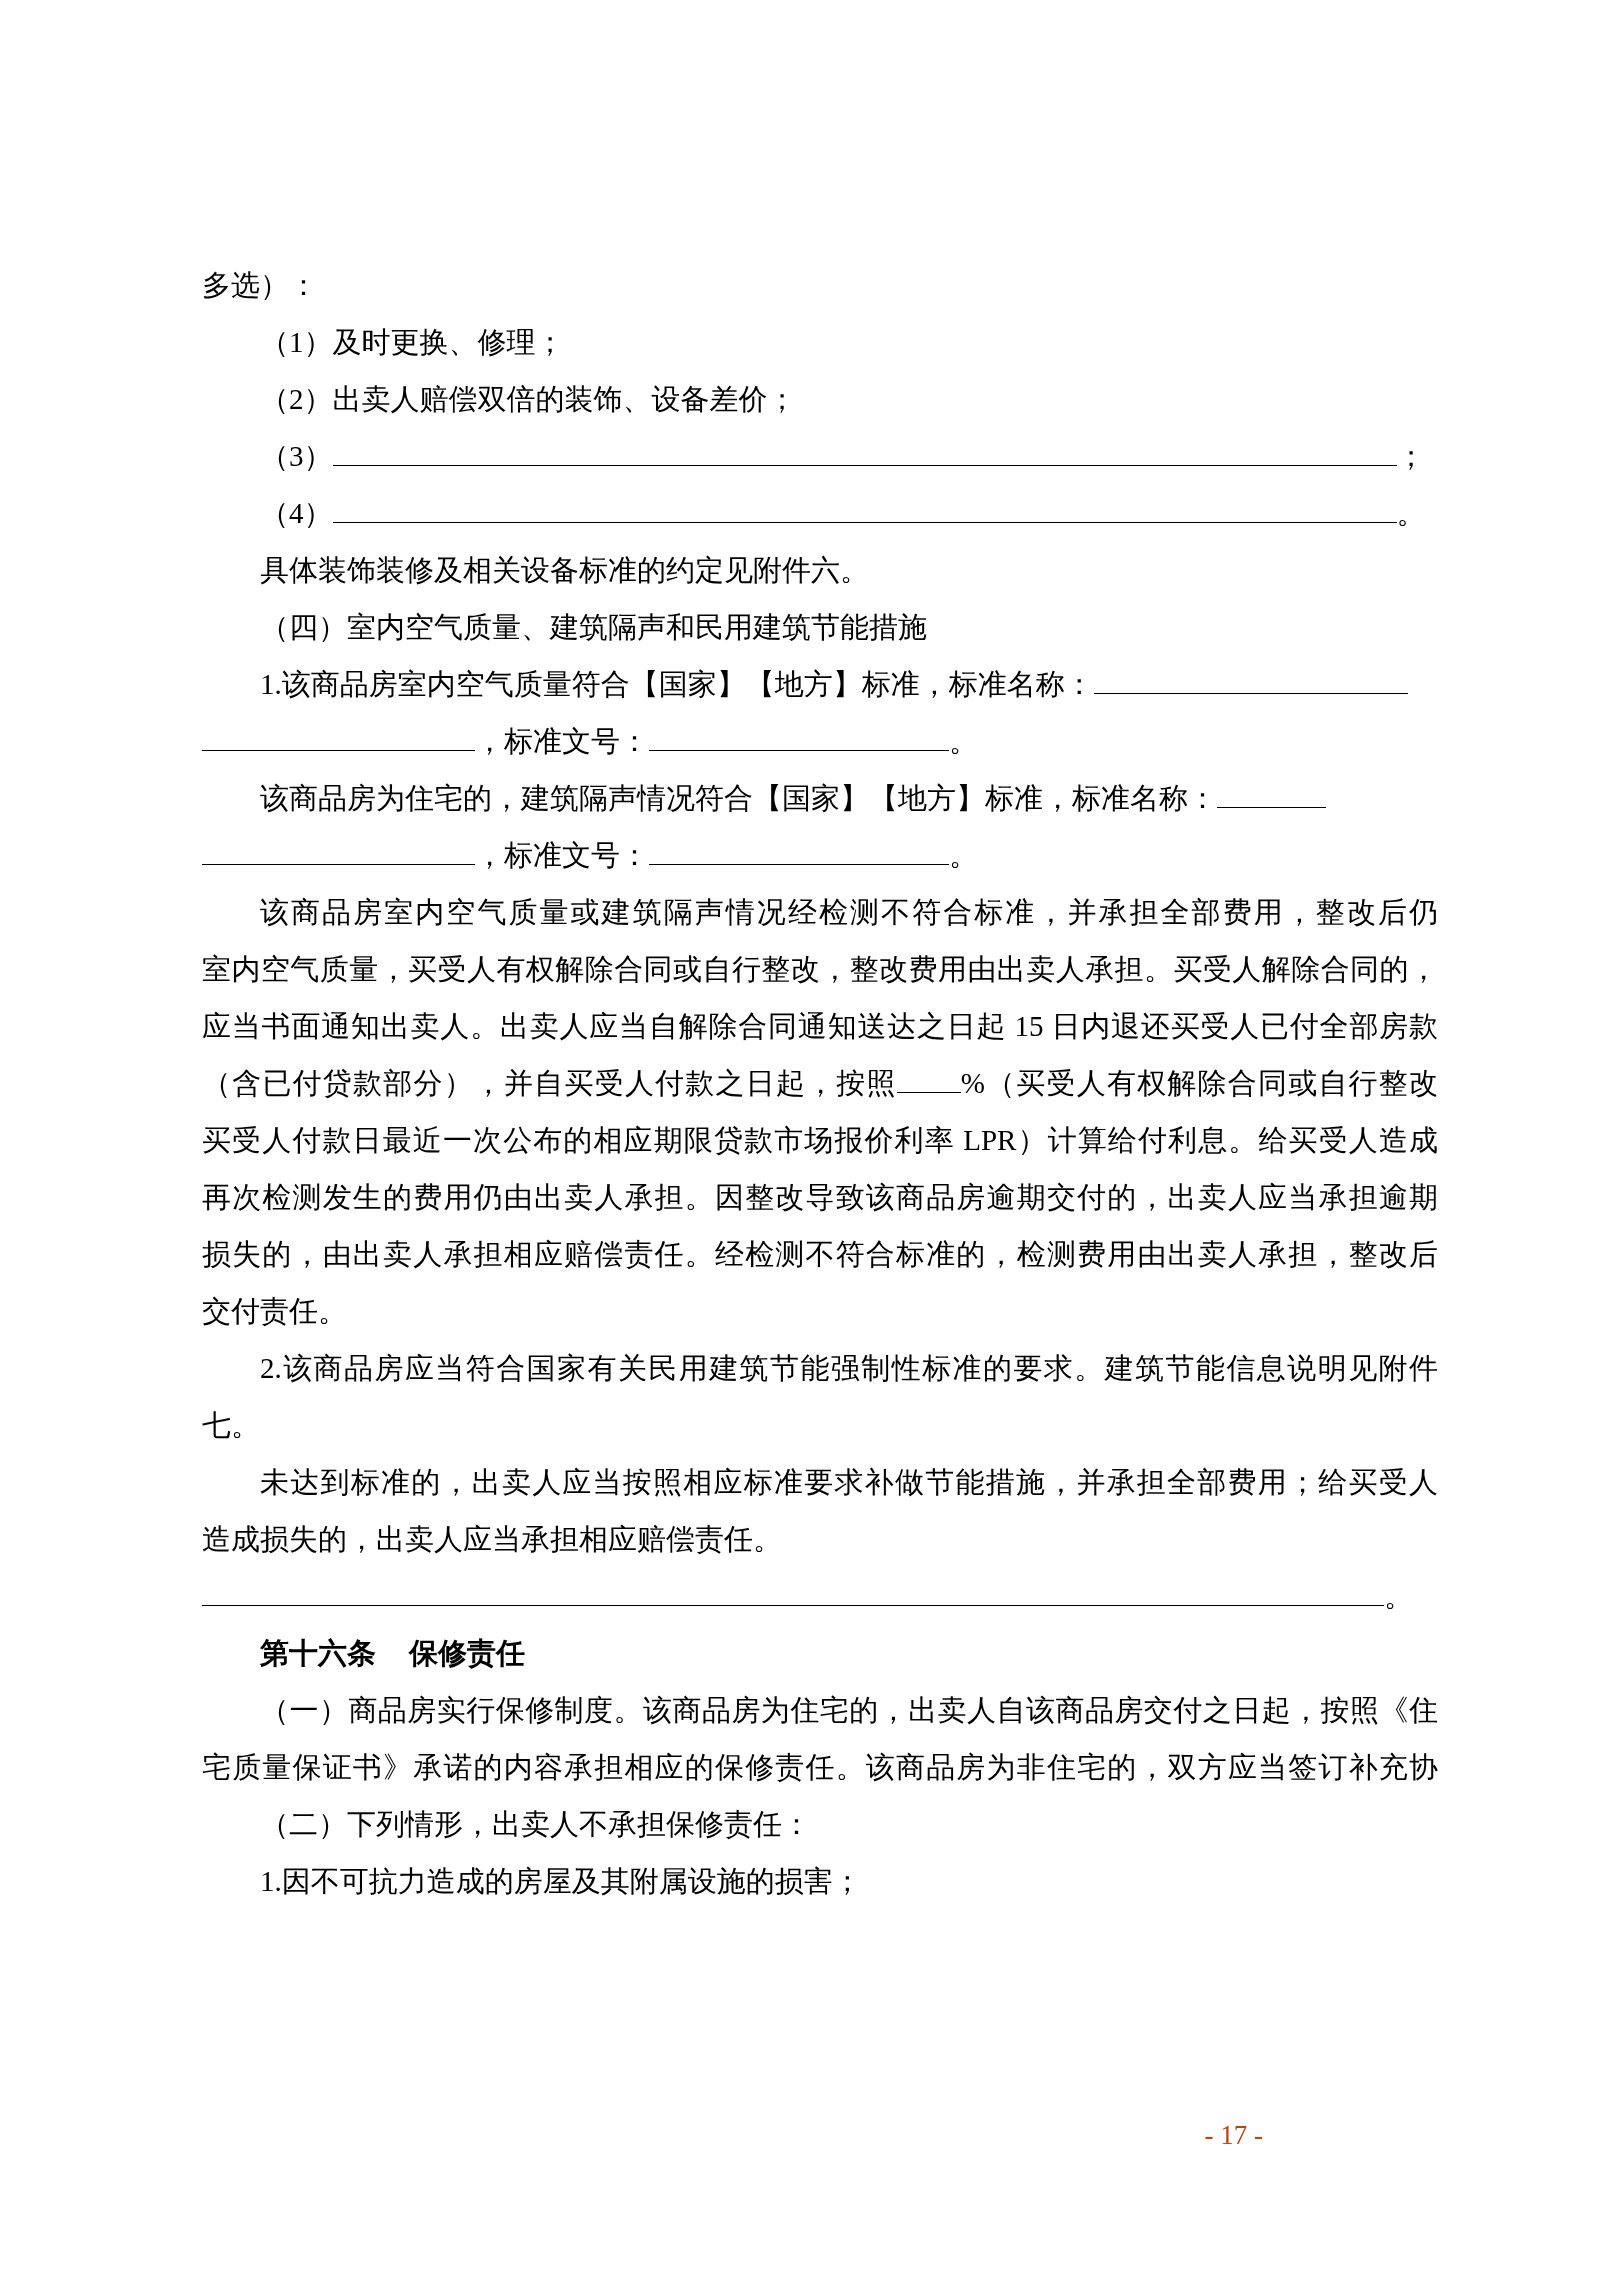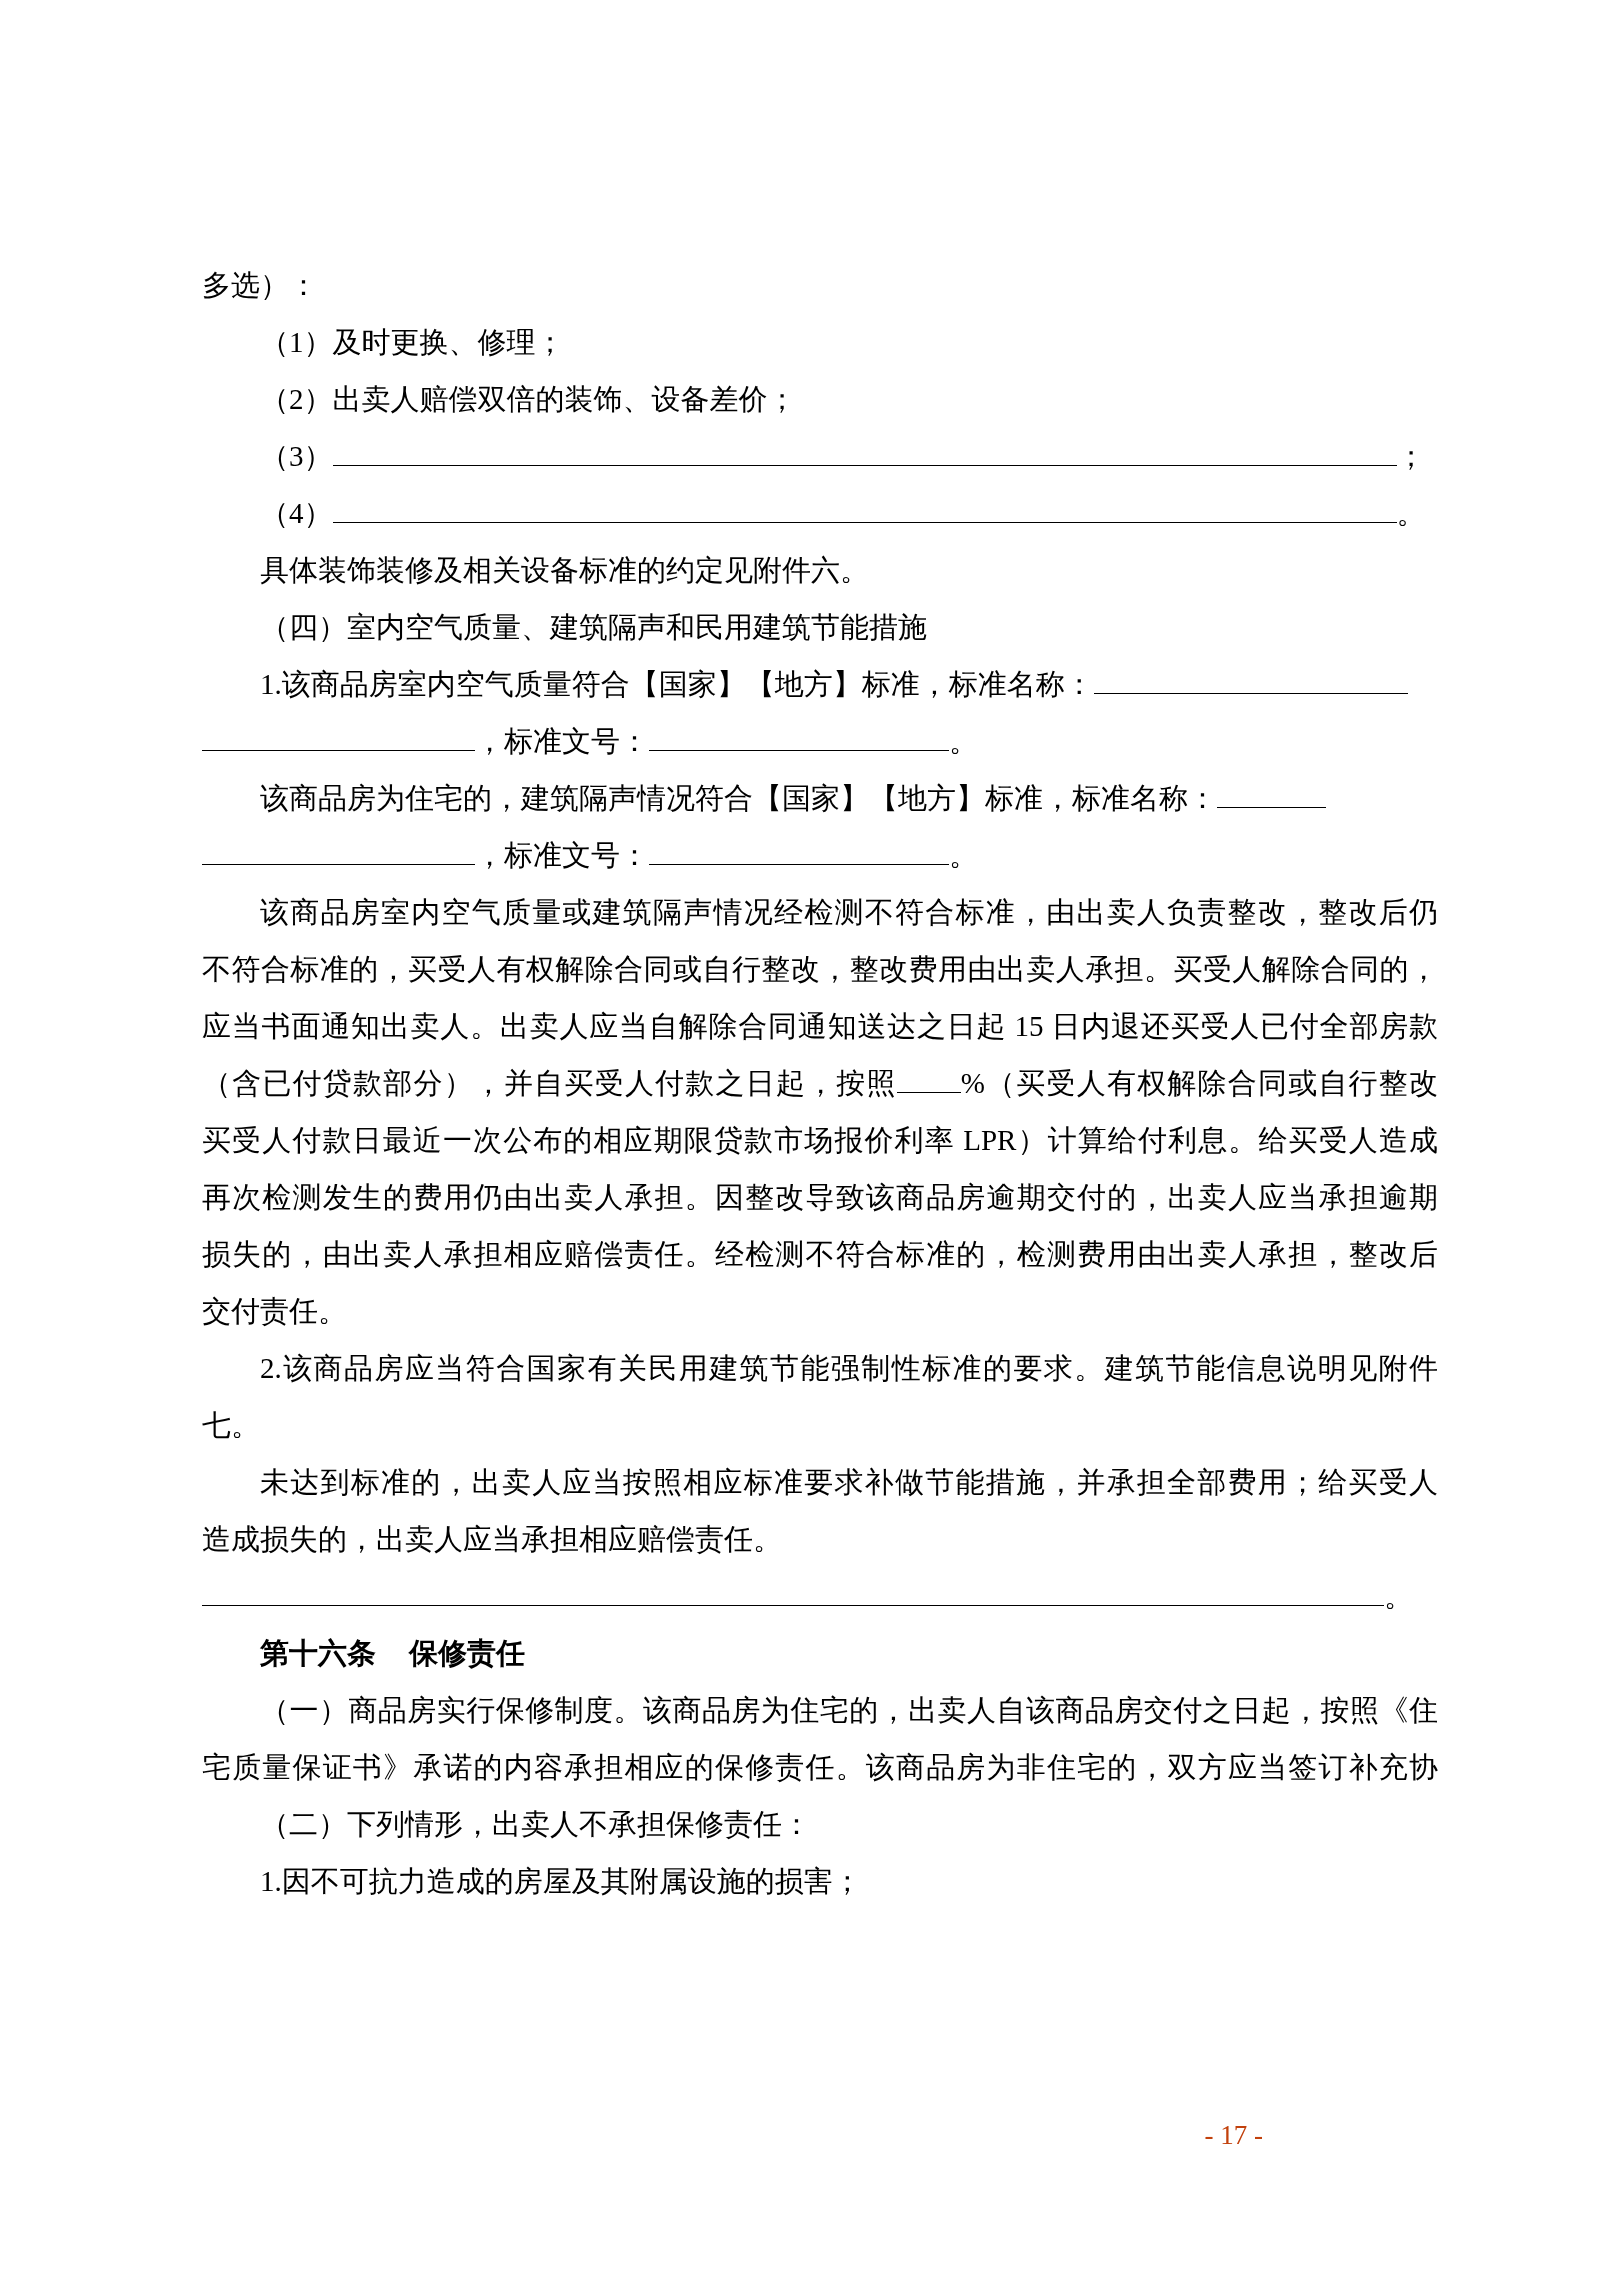--- a/index.html
+++ b/index.html
@@ -75,23 +75,23 @@
     <div class="line indent">（四）室内空气质量、建筑隔声和民用建筑节能措施</div>
 
     <div class="line indent"><span>1.该商品房室内空气质量符合【国家】【地方】标准，标准名称：</span><span class="blank" style="width:314px"></span></div>
 
     <div class="line"><span class="blank" style="width:273px"></span><span>，标准文号：</span><span class="blank" style="width:300px"></span><span>。</span></div>
 
     <div class="line indent"><span>该商品房为住宅的，建筑隔声情况符合【国家】【地方】标准，标准名称：</span><span class="blank" style="width:109px"></span></div>
 
     <div class="line"><span class="blank" style="width:273px"></span><span>，标准文号：</span><span class="blank" style="width:300px"></span><span>。</span></div>
 
-    <div class="line indent fill">该商品房室内空气质量或建筑隔声情况经检测不符合标准，由出卖人负责整改，整改后仍</div>
+    <div class="line indent fill">该商品房室内空气质量或建筑隔声情况经检测不符合标准，并承担全部费用，整改后仍</div>
 
-    <div class="line fill">不符合标准的，买受人有权解除合同或自行整改，整改费用由出卖人承担。买受人解除合同的，</div>
+    <div class="line fill">室内空气质量，买受人有权解除合同或自行整改，整改费用由出卖人承担。买受人解除合同的，</div>
 
     <div class="line fill">应当书面通知出卖人。出卖人应当自解除合同通知送达之日起 15 日内退还买受人已付全部房款</div>
 
     <div class="line fill"><span>（含已付贷款部分），并自买受人付款之日起，按照</span><span class="blank" style="width:64px"></span><span>%（买受人有权解除合同或自行整改</span></div>
 
     <div class="line fill">买受人付款日最近一次公布的相应期限贷款市场报价利率 LPR）计算给付利息。给买受人造成</div>
 
     <div class="line fill">再次检测发生的费用仍由出卖人承担。因整改导致该商品房逾期交付的，出卖人应当承担逾期</div>
 
     <div class="line fill">损失的，由出卖人承担相应赔偿责任。经检测不符合标准的，检测费用由出卖人承担，整改后</div>

